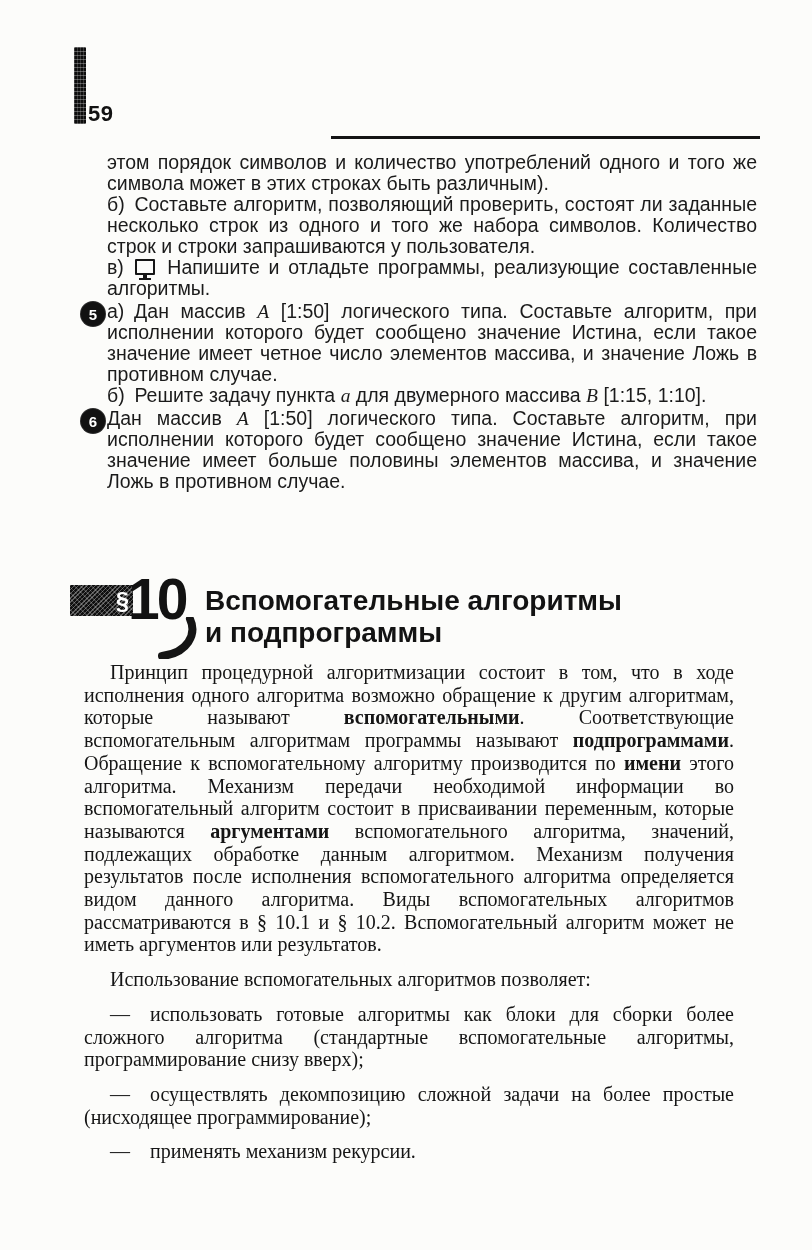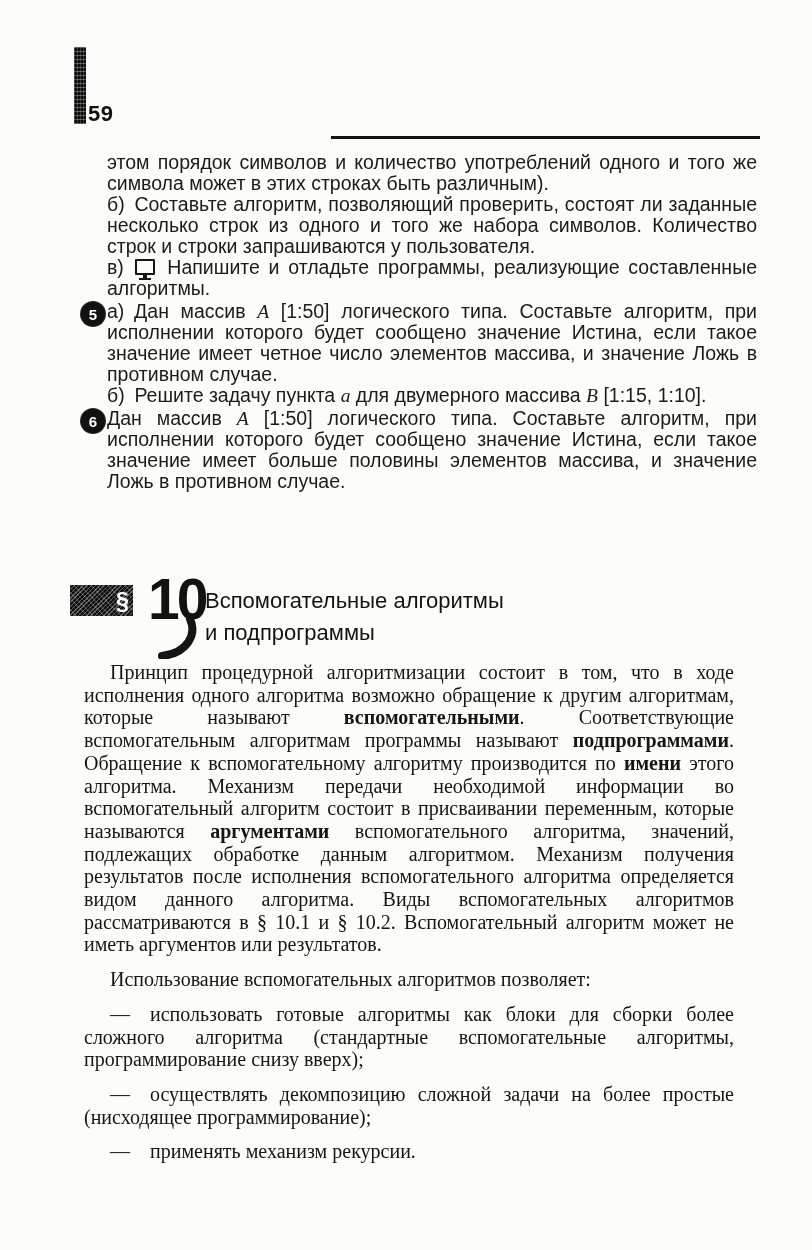--- a/index.html
+++ b/index.html
@@ -66,27 +66,27 @@
     position:absolute; left:70px; top:585px; width:63px; height:31px;
     display:flex; align-items:center; justify-content:flex-end; padding-right:4px;
     box-sizing:border-box;
     background:
       repeating-linear-gradient(135deg, rgba(255,255,255,.32) 0 1px, transparent 1px 3px),
       repeating-linear-gradient(45deg, rgba(255,255,255,.18) 0 1px, transparent 1px 4px),
       #0f0f0f;
   }
   .sec-mark { color:#fff; font-weight:bold; font-size:24px; line-height:1; }
   .sec-num {
-    position:absolute; left:148px; top:571px;
+    position:absolute; left:128px; top:571px;
     font-weight:bold; font-size:57px; line-height:1; letter-spacing:-3px; color:#121212;
   }
   .sec-swash { position:absolute; left:157px; top:617px; }
   .sec-title {
     position:absolute; left:205px; top:585px;
-    font-weight:normal; font-size:22px; line-height:32px; color:#131313;
+    font-weight:bold; font-size:28px; line-height:32px; color:#131313;
   }
 
   
   .body-text {
     position:absolute; left:72px; top:649px; width:674px;
     font-family:"Liberation Serif", serif;
     font-size:20px; line-height:22.7px; text-align:justify; color:#151515;
   }
   .body-text p { margin:12px; text-indent:26px; }
 </style>

